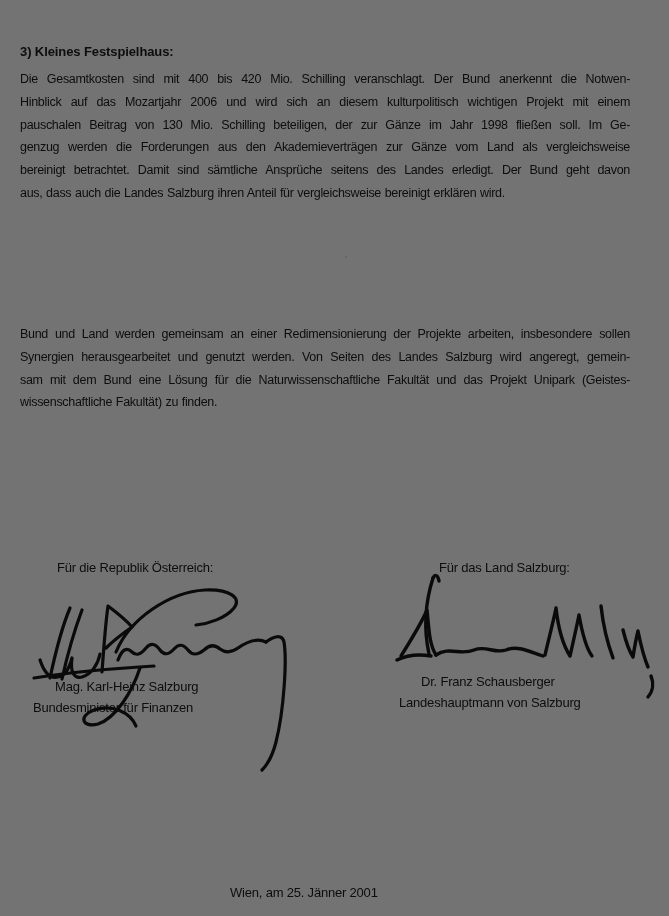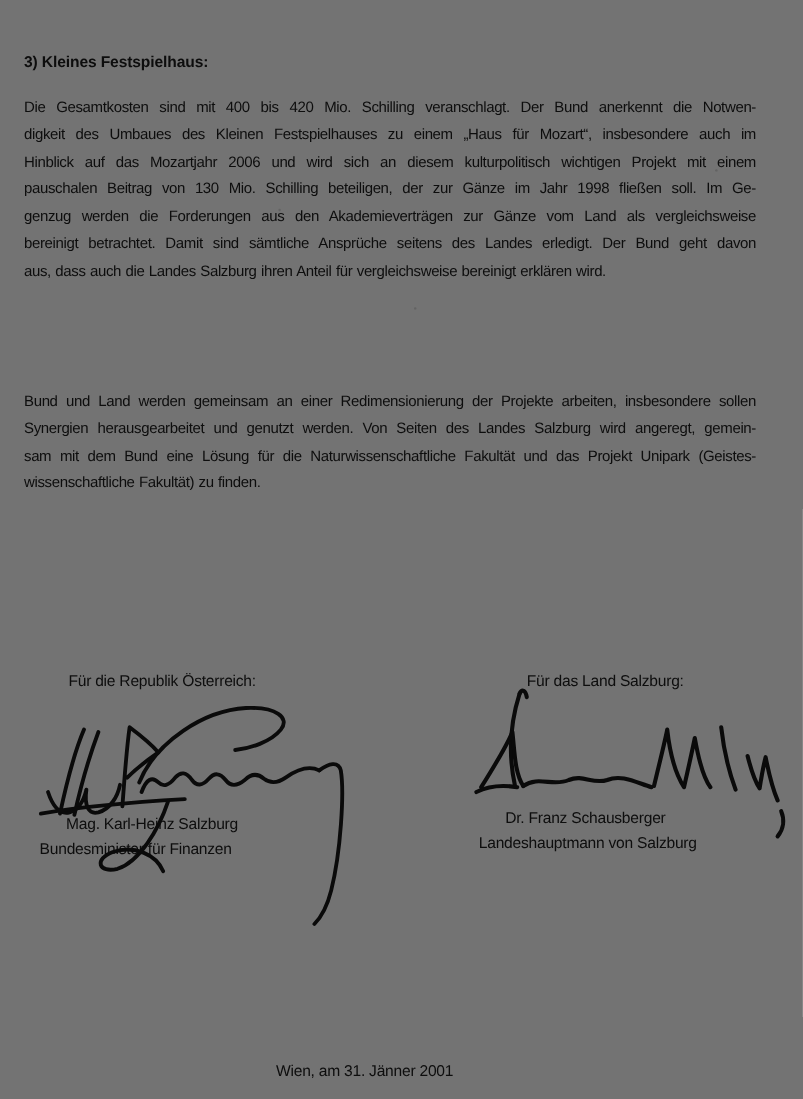--- a/index.html
+++ b/index.html
@@ -56,23 +56,22 @@
     background:#555;opacity:0.55;
   }
 </style>
 </head>
 <body>
 
 <div class="page">
 
   <div class="abs heading" style="left:20px;top:40px;">3) Kleines Festspielhaus:</div>
 
-  <div class="abs para" style="left:20px;top:78px;">
+  <div class="abs para" style="left:20px;top:68px;">
       <div class="line">Die Gesamtkosten sind mit 400 bis 420 Mio. Schilling veranschlagt. Der Bund anerkennt die Notwen-</div>
-      <div class="line">digkeit des Umbaues des Kleinen Festspielhauses zu einem „Haus für Mozart“, insbesondere auch im</div>
       <div class="line">Hinblick auf das Mozartjahr 2006 und wird sich an diesem kulturpolitisch wichtigen Projekt mit einem</div>
       <div class="line">pauschalen Beitrag von 130 Mio. Schilling beteiligen, der zur Gänze im Jahr 1998 fließen soll. Im Ge-</div>
       <div class="line">genzug werden die Forderungen aus den Akademieverträgen zur Gänze vom Land als vergleichsweise</div>
       <div class="line">bereinigt betrachtet. Damit sind sämtliche Ansprüche seitens des Landes erledigt. Der Bund geht davon</div>
       <div class="line last">aus, dass auch die Landes Salzburg ihren Anteil für vergleichsweise bereinigt erklären wird.</div>
     </div>
 
 
   <div class="abs para" style="left:20px;top:323px;">
       <div class="line">Bund und Land werden gemeinsam an einer Redimensionierung der Projekte arbeiten, insbesondere sollen</div>
@@ -114,19 +113,19 @@
       <path d="M 6 84 C 16 68, 27 50, 32 38 C 34 56, 34 72, 41 83"></path>
       <path d="M 2 88 C 12 83, 24 82, 36 84"></path>
       <path d="M 41 83 C 54 74, 66 84, 79 78 C 91 73, 99 82, 111 78 C 123 73, 135 80, 148 84"></path>
       <path d="M 150 83 C 156 58, 160 42, 161 36 C 163 54, 168 73, 175 84 C 180 62, 183 48, 184 43 C 187 60, 191 76, 197 84"></path>
       <path d="M 206 34 C 208 52, 212 70, 218 86"></path>
       <path d="M 228 58 C 231 70, 234 79, 238 85 C 240 72, 242 63, 243 59 C 246 74, 250 88, 253 95"></path>
       <path d="M 256 104 C 259 111, 258 119, 253 125"></path>
     </g>
   </svg>
 
-  <div class="abs dateline" style="left:230px;top:881px;">Wien, am 31. Jänner 2001</div>
+  <div class="abs dateline" style="left:230px;top:881px;">Wien, am 25. Jänner 2001</div>
 
   <div class="speckle" style="left:596px;top:141px;"></div>
   <div class="speckle" style="left:232px;top:174px;"></div>
   <div class="speckle" style="left:345px;top:256px;"></div>
 
 </div>
 
 </body></html>

